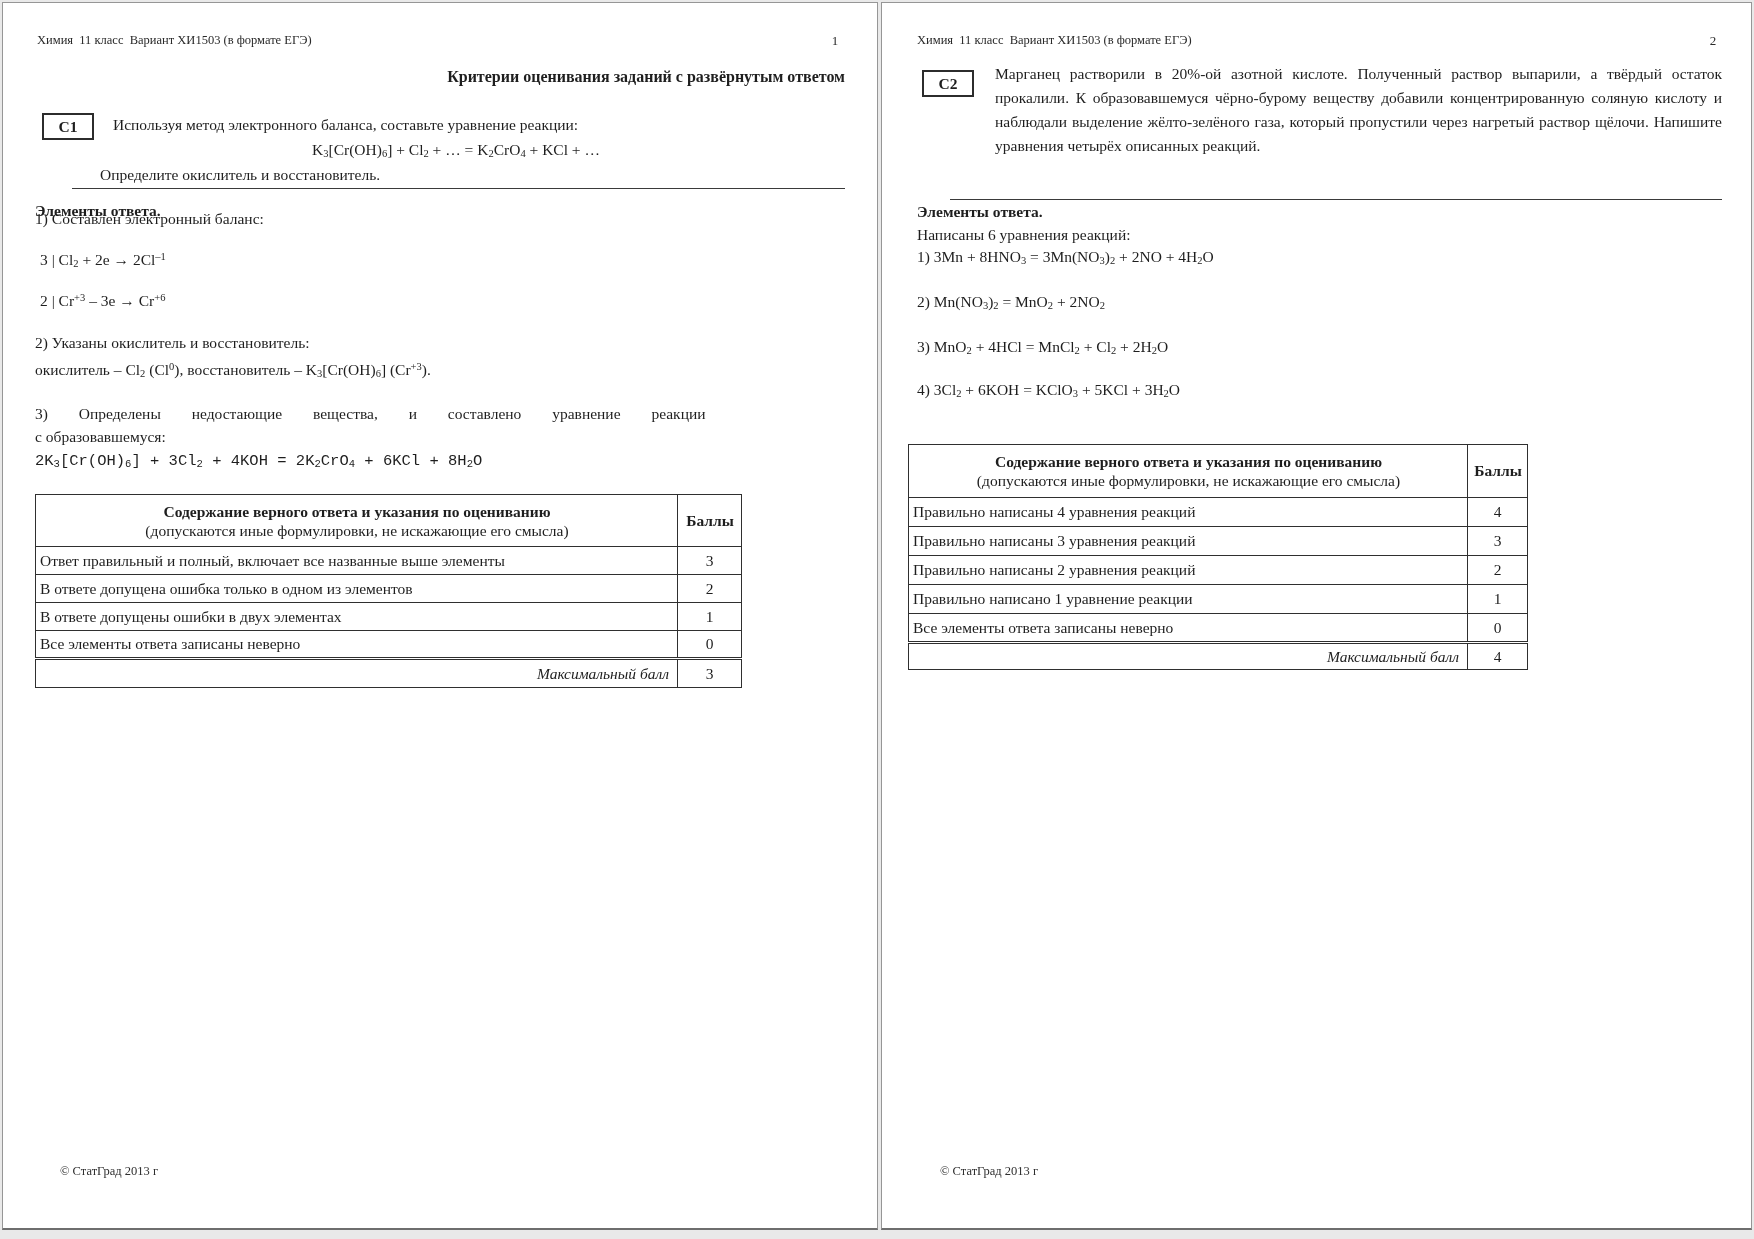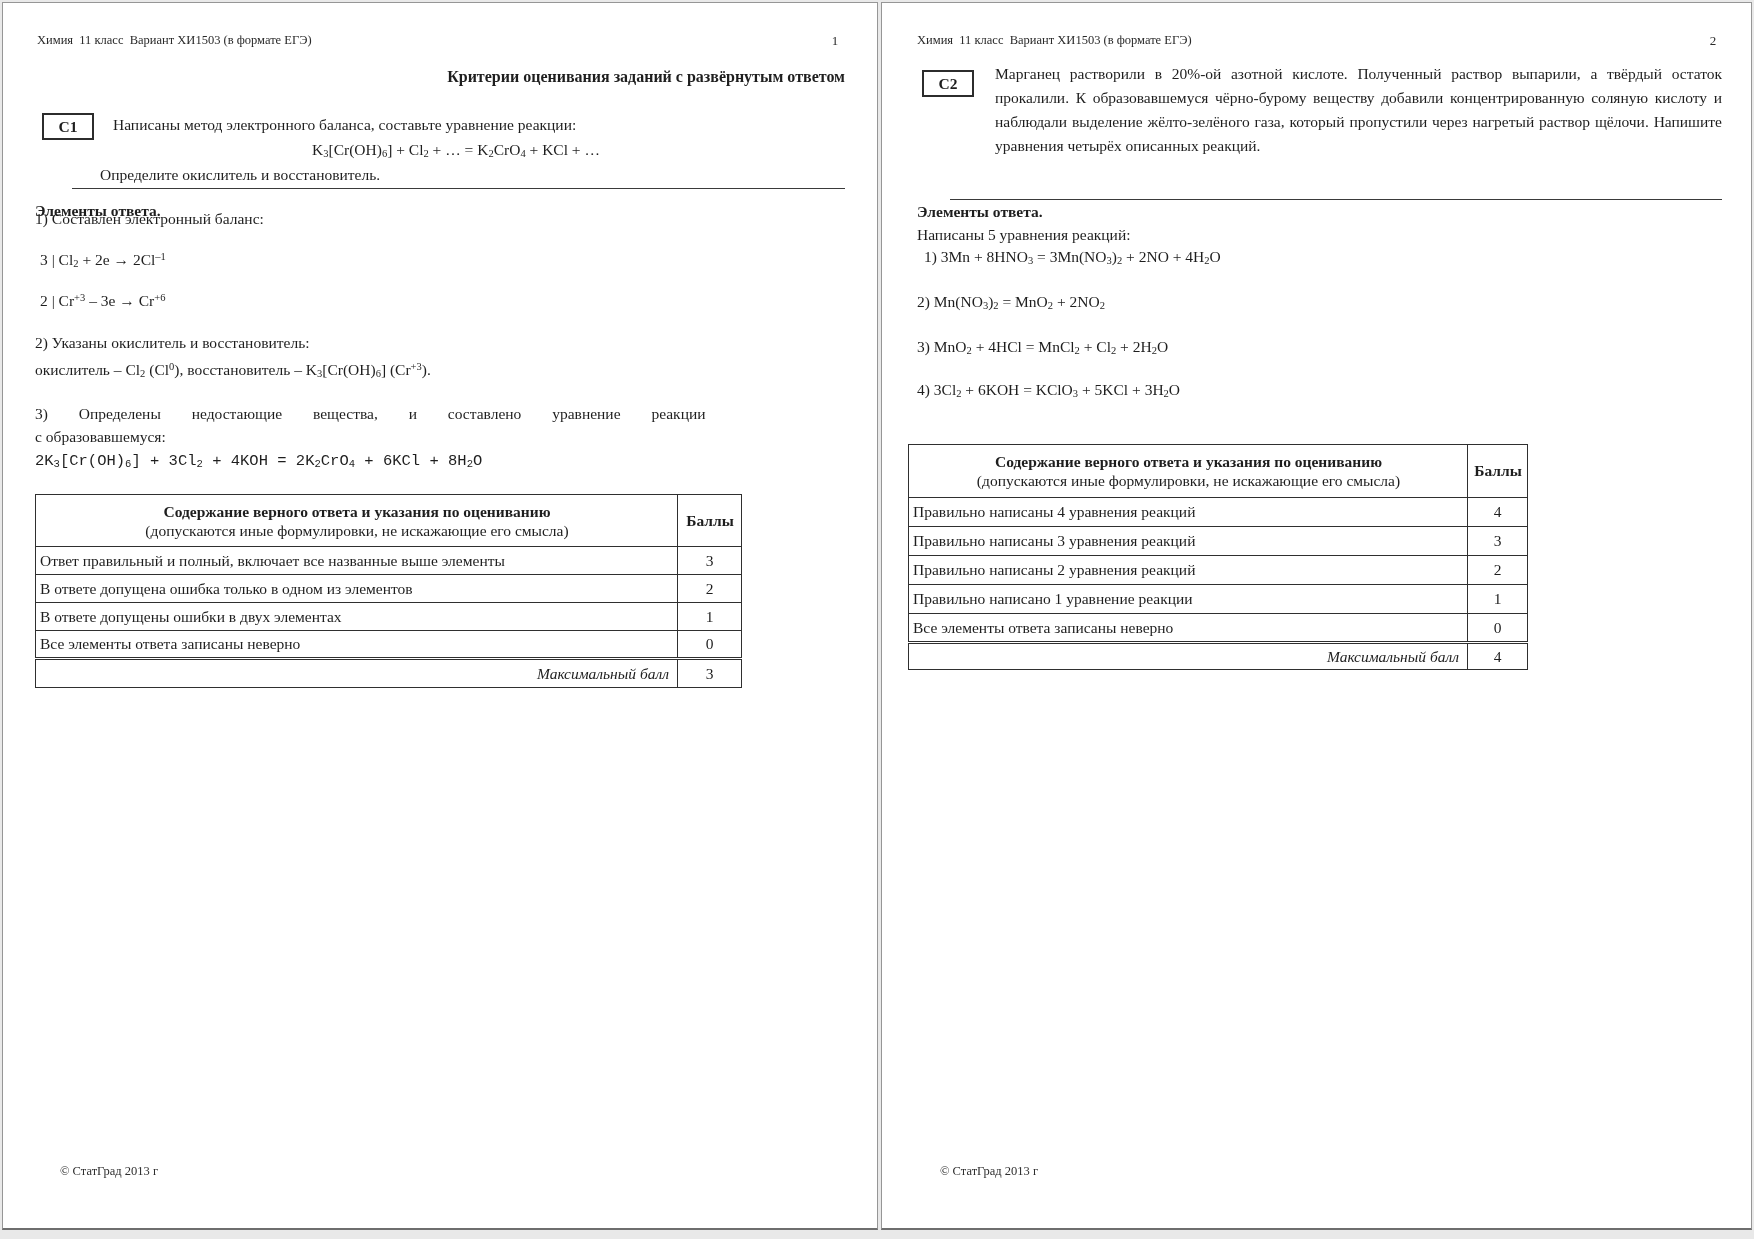--- a/index.html
+++ b/index.html
@@ -58,21 +58,21 @@
   <div class="page p1"></div>
 
   <div class="abs hdr" style="left:37px;top:33px;">Химия  11 класс  Вариант ХИ1503 (в формате ЕГЭ)</div>
   <div class="abs pagenum" style="left:828px;top:33px;width:14px;text-align:center;">1</div>
 
   <div class="abs doc-title" style="left:35px;top:68px;width:810px;">Критерии оценивания заданий с развёрнутым ответом</div>
 
   <div class="abs task-box" style="left:42px;top:113px;width:52px;height:27px;">
     <span>С1</span>
   </div>
-  <div class="abs txt" style="left:113px;top:114px;">Написаны метод электронного баланса, составьте уравнение реакции:</div>
+  <div class="abs txt" style="left:113px;top:114px;">Используя метод электронного баланса, составьте уравнение реакции:</div>
   <div class="abs txt center" style="left:100px;top:139px;width:712px;">K<sub>3</sub>[Cr(OH)<sub>6</sub>] + Cl<sub>2</sub> + … = K<sub>2</sub>CrO<sub>4</sub> + KCl + …</div>
   <div class="abs txt" style="left:100px;top:164px;">Определите окислитель и восстановитель.</div>
   <div class="abs rule" style="left:72px;top:188px;width:773px;"></div>
 
   <div class="abs txt bold" style="left:35px;top:200px;">Элементы ответа.</div>
   <div class="abs txt" style="left:35px;top:208px;">1) Составлен электронный баланс:</div>
   <div class="abs txt" style="left:40px;top:249px;">3 | Cl<sub>2</sub> + 2e → 2Cl<sup>–1</sup></div>
   <div class="abs txt" style="left:40px;top:290px;">2 | Cr<sup>+3</sup> – 3e → Cr<sup>+6</sup></div>
   <div class="abs txt" style="left:35px;top:332px;">2) Указаны окислитель и восстановитель:</div>
   <div class="abs txt" style="left:35px;top:359px;">окислитель – Cl<sub>2</sub> (Cl<sup>0</sup>), восстановитель – K<sub>3</sub>[Cr(OH)<sub>6</sub>] (Cr<sup>+3</sup>).</div>
@@ -123,22 +123,22 @@
   <div class="abs hdr" style="left:917px;top:33px;">Химия  11 класс  Вариант ХИ1503 (в формате ЕГЭ)</div>
   <div class="abs pagenum" style="left:1706px;top:33px;width:14px;text-align:center;">2</div>
 
   <div class="abs task-box" style="left:922px;top:70px;width:52px;height:27px;">
     <span>С2</span>
   </div>
   <div class="abs just" style="left:995px;top:62px;width:727px;">Марганец растворили в 20%-ой азотной кислоте. Полученный раствор выпарили, а твёрдый остаток прокалили. К образовавшемуся чёрно-бурому веществу добавили концентрированную соляную кислоту и наблюдали выделение жёлто-зелёного газа, который пропустили через нагретый раствор щёлочи. Напишите уравнения четырёх описанных реакций.</div>
   <div class="abs rule" style="left:950px;top:199px;width:772px;"></div>
 
   <div class="abs txt bold" style="left:917px;top:201px;">Элементы ответа.</div>
-  <div class="abs txt" style="left:917px;top:224px;">Написаны 5 уравнения реакций:</div>
-  <div class="abs txt" style="left:917px;top:246px;margin-left:7px;">1) 3Mn + 8HNO<sub>3</sub> = 3Mn(NO<sub>3</sub>)<sub>2</sub> + 2NO + 4H<sub>2</sub>O</div>
+  <div class="abs txt" style="left:917px;top:224px;">Написаны 6 уравнения реакций:</div>
+  <div class="abs txt" style="left:917px;top:246px;">1) 3Mn + 8HNO<sub>3</sub> = 3Mn(NO<sub>3</sub>)<sub>2</sub> + 2NO + 4H<sub>2</sub>O</div>
   <div class="abs txt" style="left:917px;top:291px;">2) Mn(NO<sub>3</sub>)<sub>2</sub> = MnO<sub>2</sub> + 2NO<sub>2</sub></div>
   <div class="abs txt" style="left:917px;top:336px;">3) MnO<sub>2</sub> + 4HCl = MnCl<sub>2</sub> + Cl<sub>2</sub> + 2H<sub>2</sub>O</div>
   <div class="abs txt" style="left:917px;top:379px;">4) 3Cl<sub>2</sub> + 6KOH = KClO<sub>3</sub> + 5KCl + 3H<sub>2</sub>O</div>
 
   <table class="crit abs" style="left:908px;top:444px;width:619px;">
     <colgroup>
         <col style="width:559px">
         <col style="width:60px">
       </colgroup>
     <tbody>

